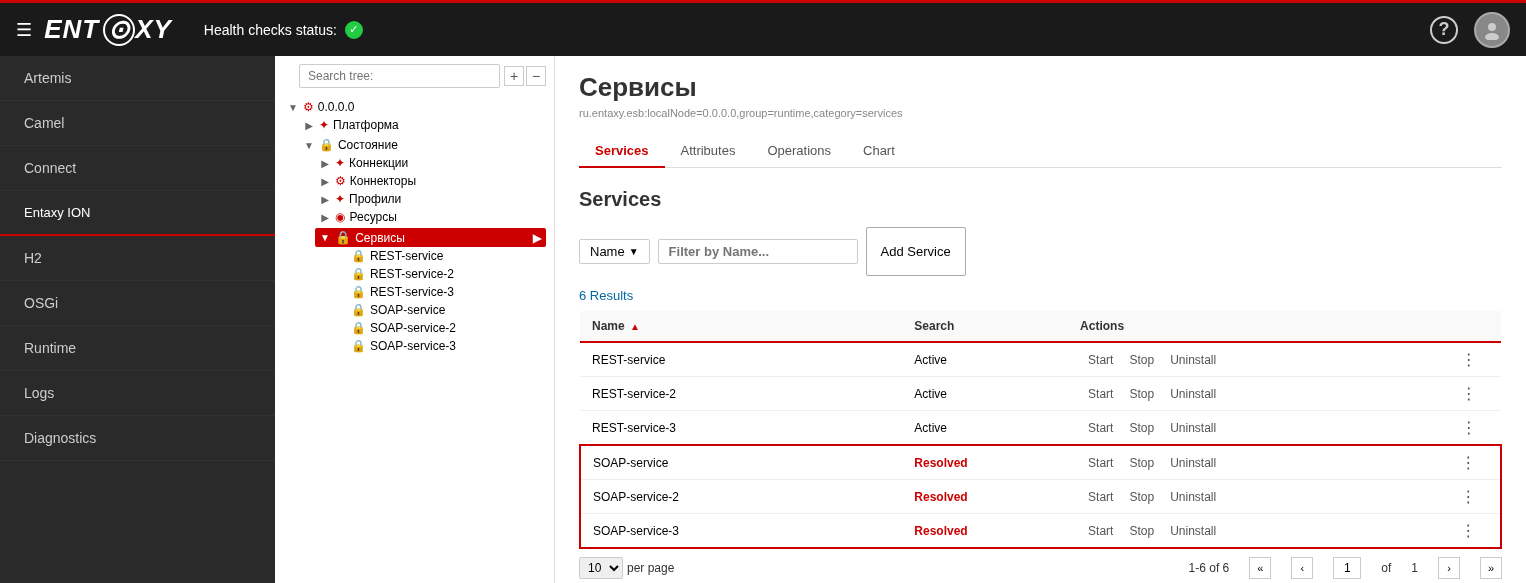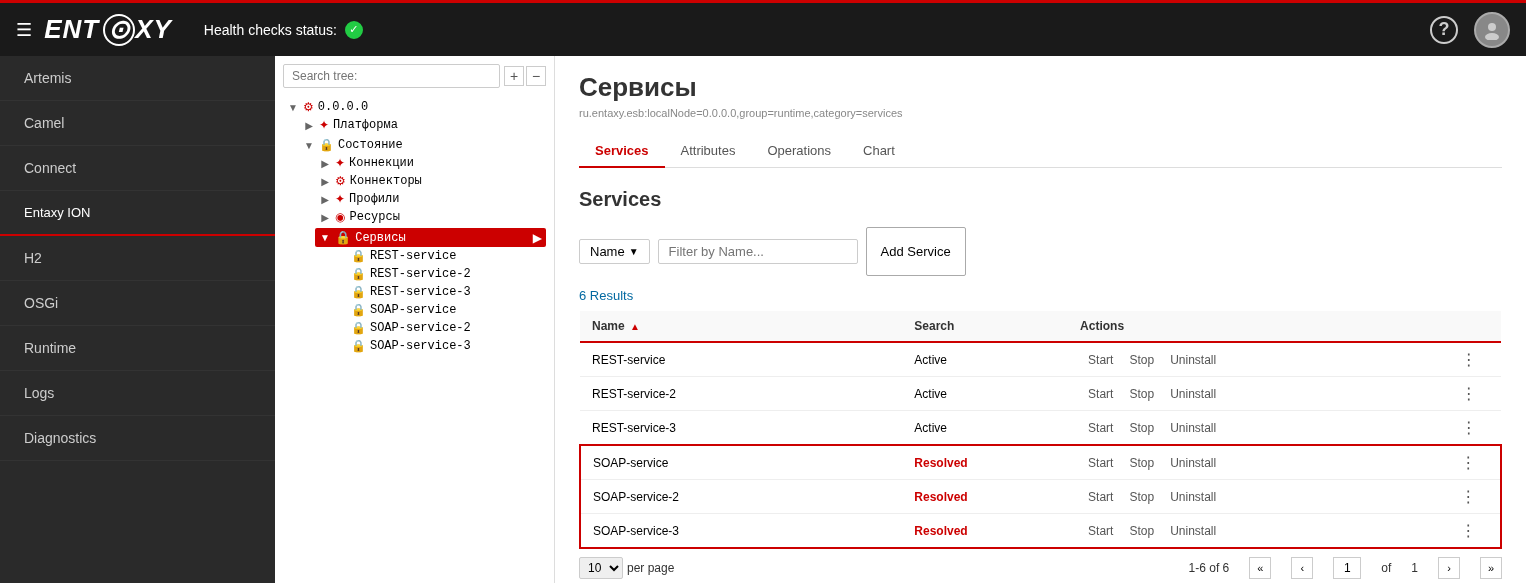--- a/index.html
+++ b/index.html
@@ -27,33 +27,33 @@
       padding: 14px 24px; cursor: pointer; font-size: 14px; border-bottom: 1px solid #333;
     }
     .sidebar-item-entaxy { color: #fff; background: #2a2a2a; padding: 14px 24px; border-bottom: 2px solid #cc0000; cursor: pointer; }
 
     
     .tree-panel {
       width: 280px; background: #fff; border-right: 1px solid #ddd;
       flex-shrink: 0; overflow-y: auto; padding: 8px;
     }
     .tree-search {
-      display: flex; align-items: center; margin-bottom: 8px; gap: 4px;
+      display: flex; align-items: center; margin-bottom: 8px; gap: 4px; margin-left: 16px;
     }
     .tree-search input {
       flex: 1; border: 1px solid #ccc; padding: 4px 8px; font-size: 12px; border-radius: 2px; outline: none;
     }
     .tree-expand-icons { display: flex; gap: 2px; }
     .tree-expand-icon { cursor: pointer; font-size: 14px; color: #555; border: 1px solid #ccc; width: 20px; height: 20px; display: flex; align-items: center; justify-content: center; }
 
     .tree-node { padding: 2px 0; }
     .tree-node-row { display: flex; align-items: center; gap: 4px; padding: 2px 4px; cursor: pointer; border-radius: 2px; }
     .tree-node-row.selected { background: #cc0000; color: #fff; }
     .tree-icon { color: #cc0000; font-size: 12px; }
-    .tree-label { font-size: 12px; font-family: Liberation Mono, monospace; }
+    .tree-label { font-size: 12px; }
     .tree-children { padding-left: 16px; }
     .tree-chevron { width: 12px; display: inline-block; text-align: center; font-size: 10px; color: #666; }
 
     
     .main-content { flex: 1; overflow-y: auto; background: #fff; padding: 16px 24px; }
 
     .page-title { font-size: 26px; font-weight: bold; color: #333; margin-bottom: 4px; }
     .page-path { font-size: 11px; color: #888; margin-bottom: 16px; }
 
     .tabs { display: flex; border-bottom: 1px solid #ddd; margin-bottom: 20px; }
@@ -62,21 +62,21 @@
 
     .section-title { font-size: 20px; font-weight: bold; color: #333; margin-bottom: 16px; }
 
     .toolbar { display: flex; align-items: center; gap: 8px; margin-bottom: 12px; }
     .name-dropdown {
       display: flex; align-items: center; gap: 4px;
       border: 1px solid #ccc; padding: 4px 10px; border-radius: 2px; cursor: pointer;
       font-size: 13px; background: #fff;
     }
     .filter-input {
-      border: 1px solid #ccc; padding: 4px 10px; border-radius: 2px; font-size: 13px; width: 200px; outline: none;
+      border: 1px solid #ccc; padding: 4px 10px; border-radius: 2px; font-size: 13px; width: 200px; outline: none; font-weight: bold;
     }
     .add-service-btn {
       background: #fff; border: 1px solid #aaa; padding: 16px 14px; border-radius: 2px;
       font-size: 13px; cursor: pointer;
     }
 
     .results-count { font-size: 13px; color: #0369a1; margin-bottom: 8px; }
 
     
     .services-table { width: 100%; border-collapse: collapse; }

